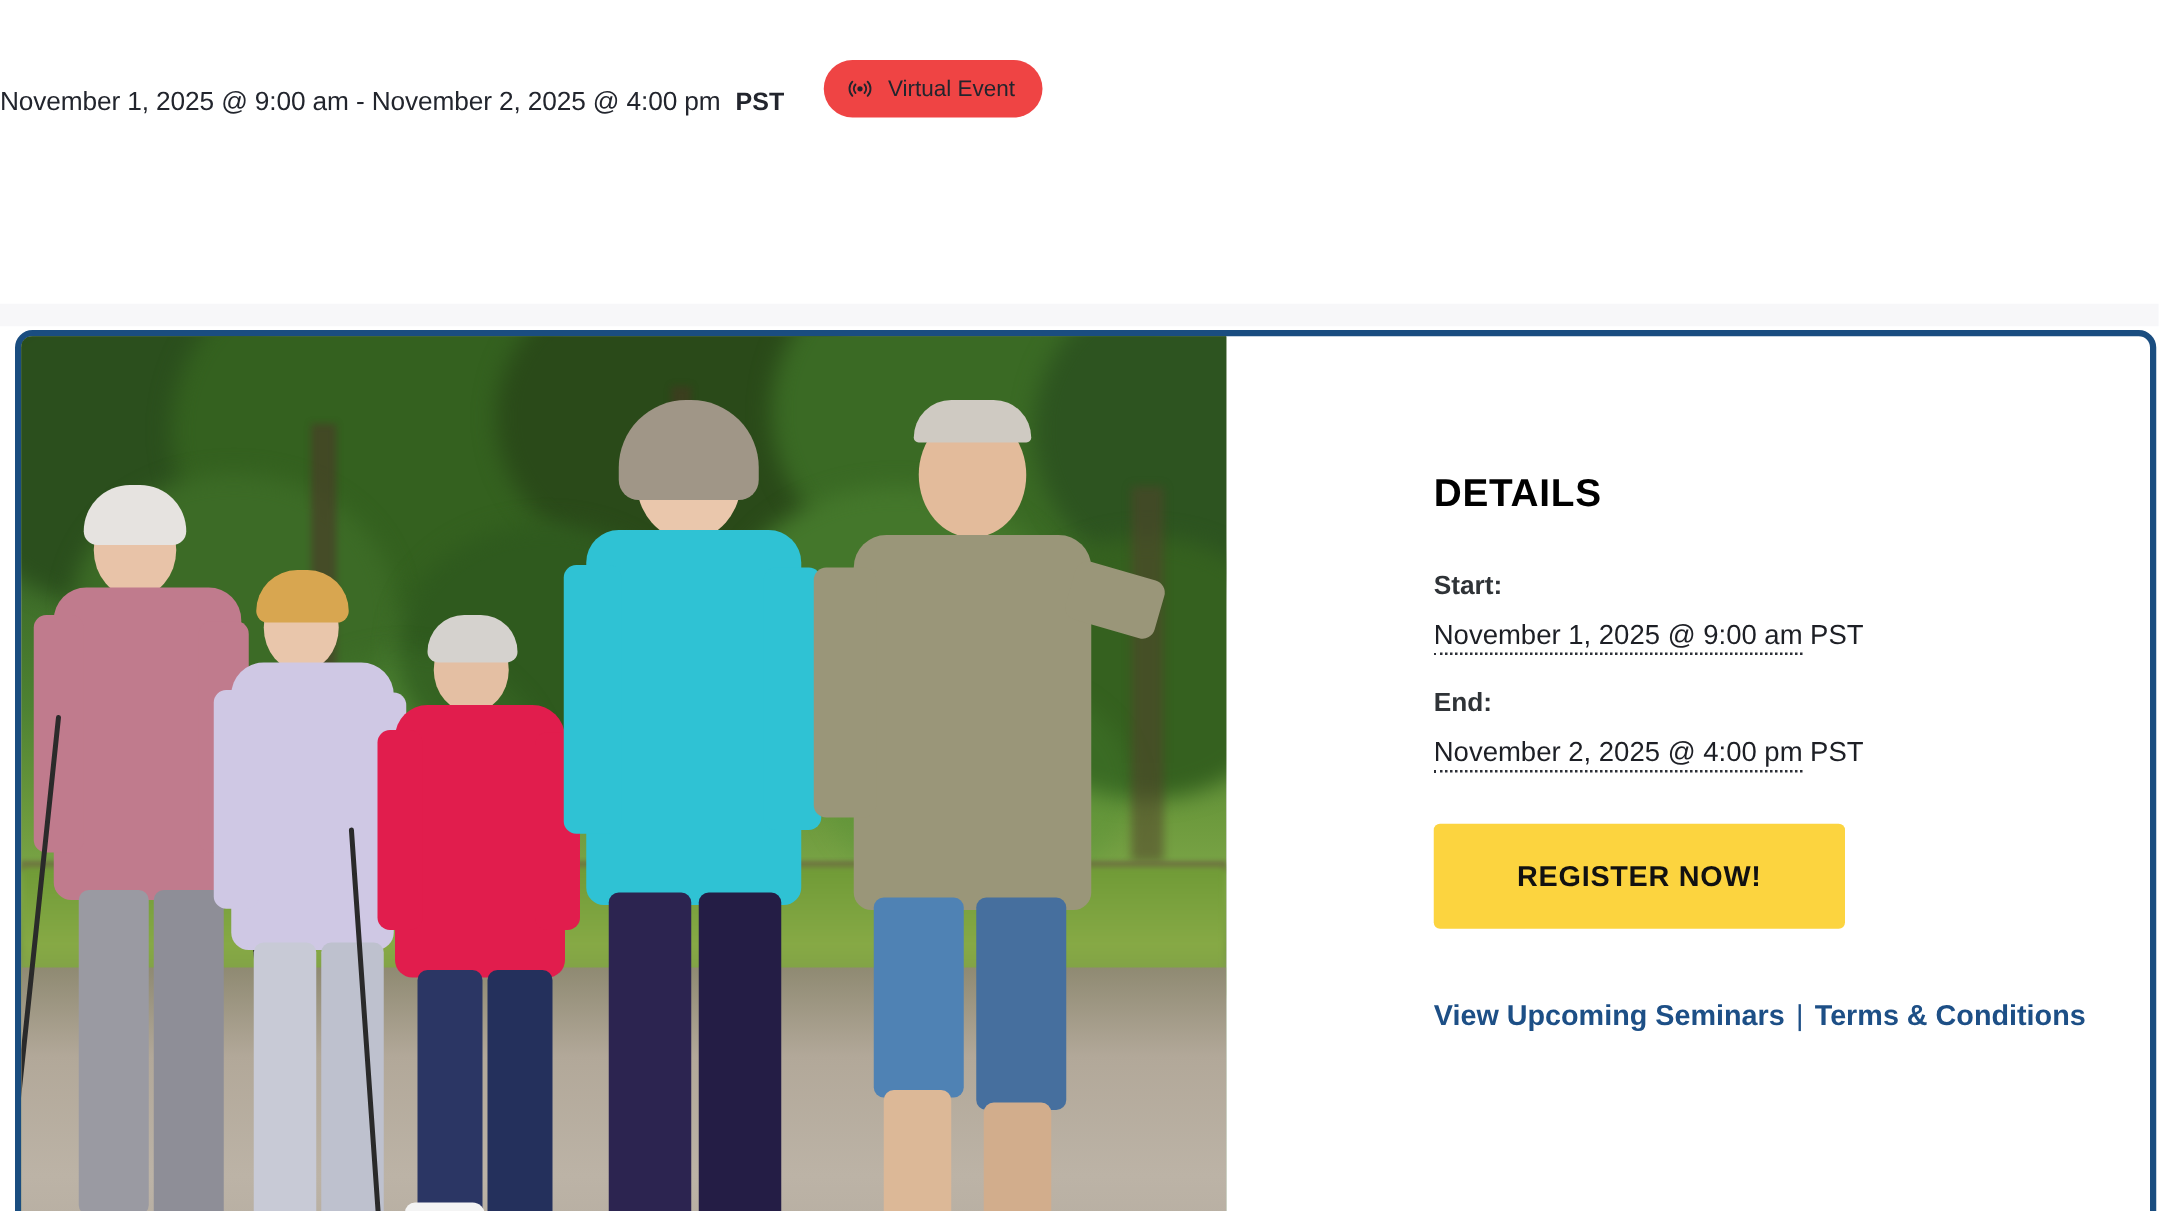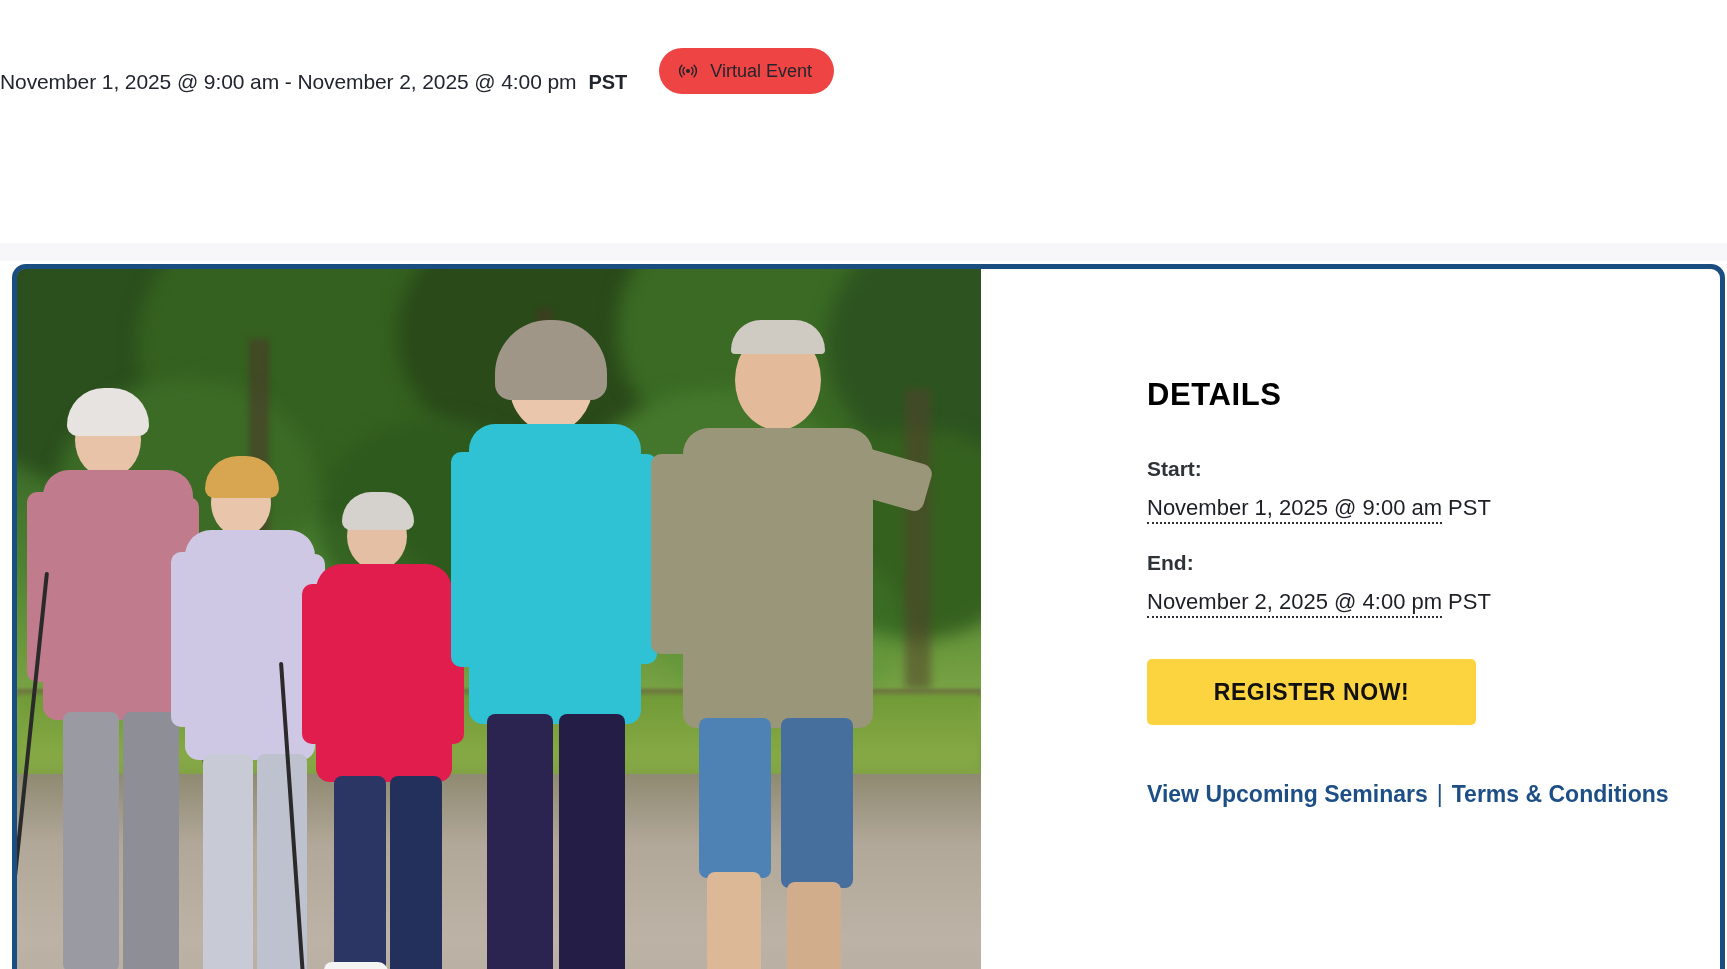--- a/index.html
+++ b/index.html
@@ -222,21 +222,21 @@
     padding-bottom: 2px;
   }
 
   .tz-suffix { margin-left: 6px; }
 
   .register-button {
     display: inline-flex;
     align-items: center;
     justify-content: center;
     width: 329px;
-    height: 66px;
+    height: 84px;
     background: #fcd43f;
     border: none;
     border-radius: 5px;
     font-family: "Liberation Sans", sans-serif;
     font-size: 23px;
     font-weight: 700;
     letter-spacing: 0.6px;
     color: #111111;
     cursor: pointer;
     margin-top: 14px;

